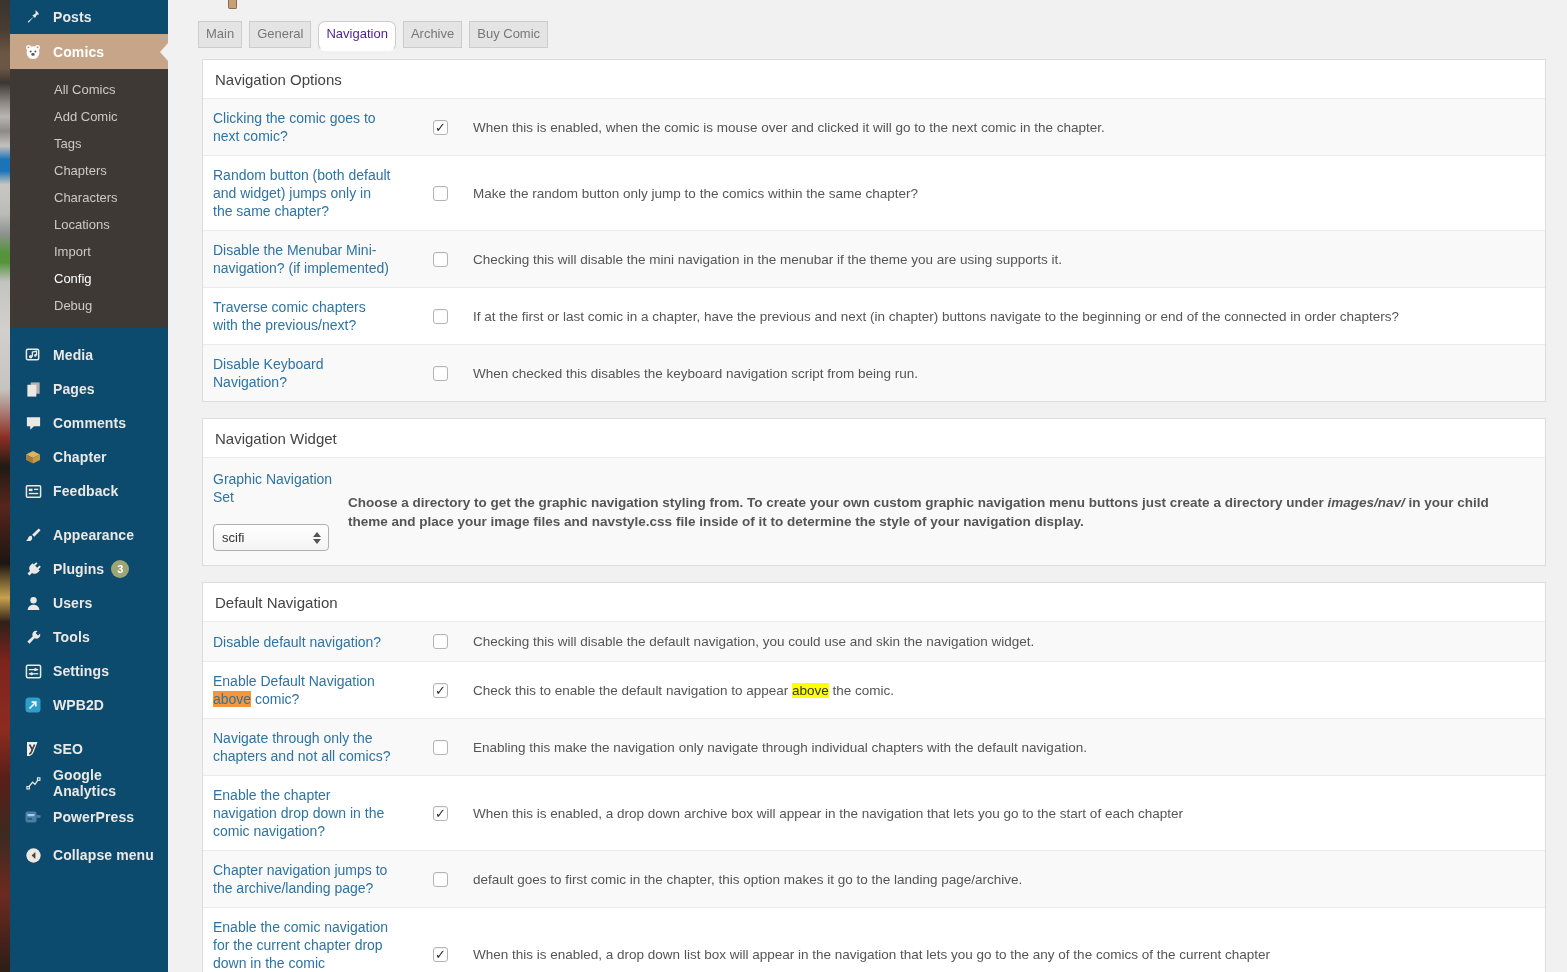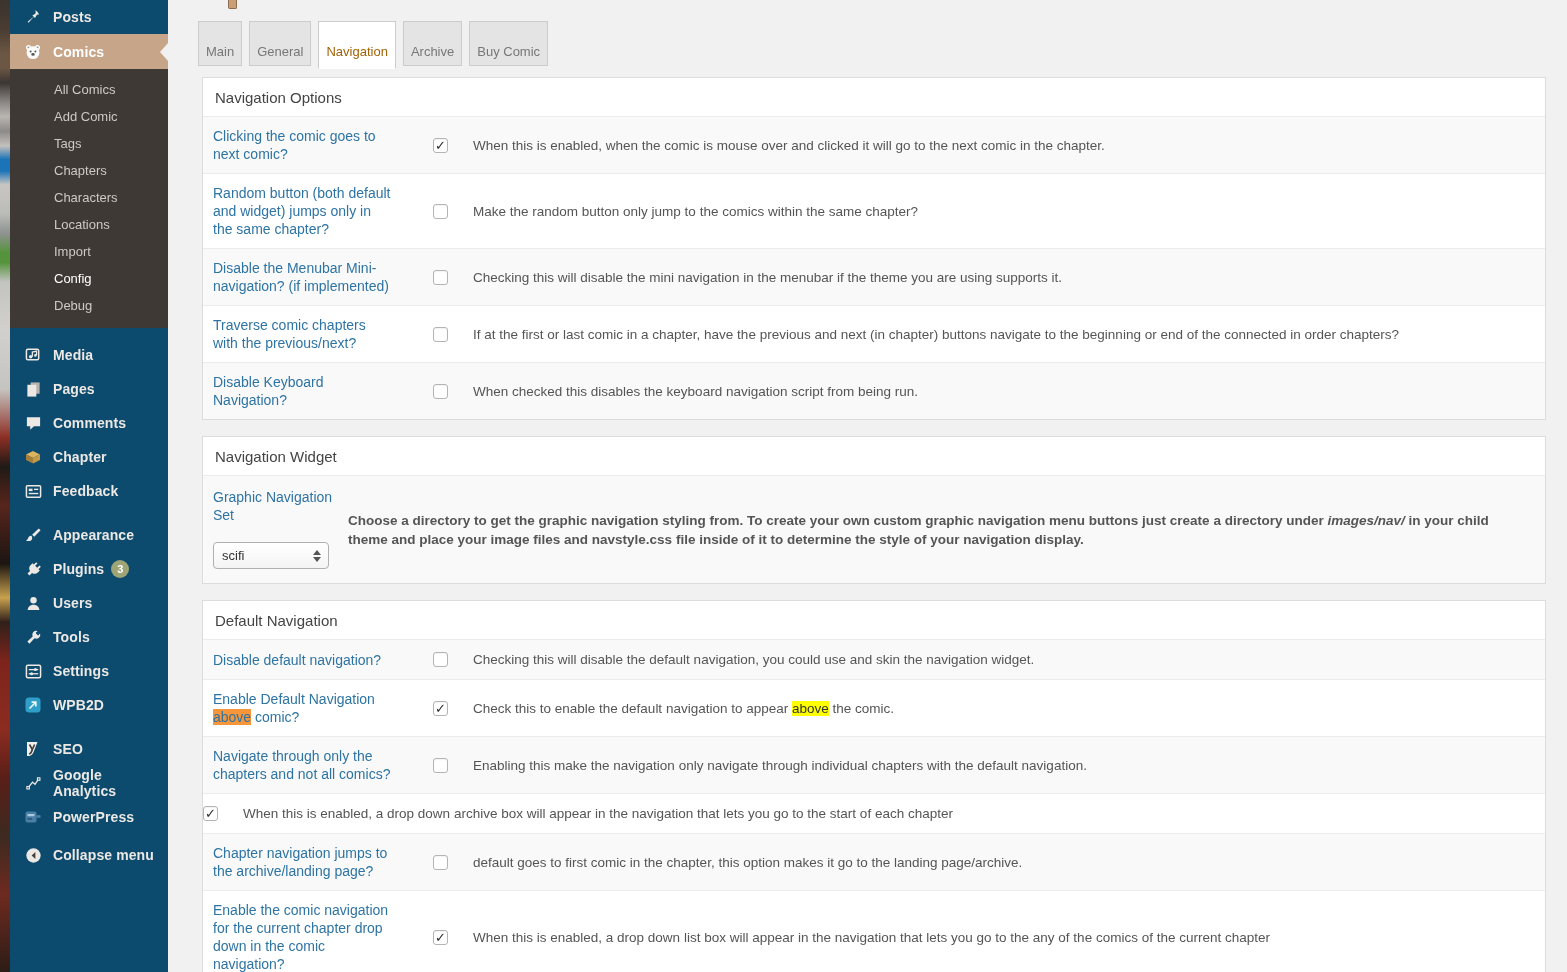--- a/index.html
+++ b/index.html
@@ -57,23 +57,23 @@
 
   .page-icon-fragment {
     position:absolute; left:60px; top:0; width:9px; height:9px;
     background:#c99f74; border:1px solid #8a6a50; border-top:none;
     border-radius:0 0 2px 2px;
   }
 
   .tabbar { display:flex; align-items:flex-start; margin-left:30px; gap:7px; }
   .tab {
     background:#e4e4e4; border:1px solid #ccc; color:#777;
-    font-size:13px; padding:22px 7px 6px; cursor:pointer; white-space:nowrap;
-  }
-  .tab.active { background:#fff; color:#a16207; padding-bottom:9px; margin-bottom:-4px; border-bottom-color:#fff; }
+    font-size:13px; padding:4px 7px 6px; cursor:pointer; white-space:nowrap;
+  }
+  .tab.active { background:#fff; color:#4c1d95; padding-bottom:9px; margin-bottom:-4px; border-bottom-color:#fff;border-radius:7px; }
 
   .panel {
     margin:11px 0 16px 34px; width:1344px; background:#fff;
     border:1px solid #dcdcdc;
   }
   .panel-header {
     padding:11px 12px 10px; font-size:15px; color:#444; background:#fff;
   }
   .rows .row { display:flex; align-items:center; border-top:1px solid #ececec; }
   .rows .row:nth-child(odd) { background:#f9f9f9; }
@@ -405,20 +405,21 @@
         </div>
       </div>
       <div class="row">
         <div class="cell-label">Navigate through only the chapters and not all comics?</div>
         <div class="cell-check">
             <div class="checkbox"></div>
           </div>
         <div class="cell-desc">Enabling this make the navigation only navigate through individual chapters with the default navigation.</div>
       </div>
       <div class="row">
+        <div class="cell-label">Enable the chapter navigation drop down in the comic navigation?</div>
         <div class="cell-check">
             <div class="checkbox">✓</div>
           </div>
         <div class="cell-desc">When this is enabled, a drop down archive box will appear in the navigation that lets you go to the start of each chapter</div>
       </div>
       <div class="row">
         <div class="cell-label">Chapter navigation jumps to the archive/landing page?</div>
         <div class="cell-check">
             <div class="checkbox"></div>
           </div>

